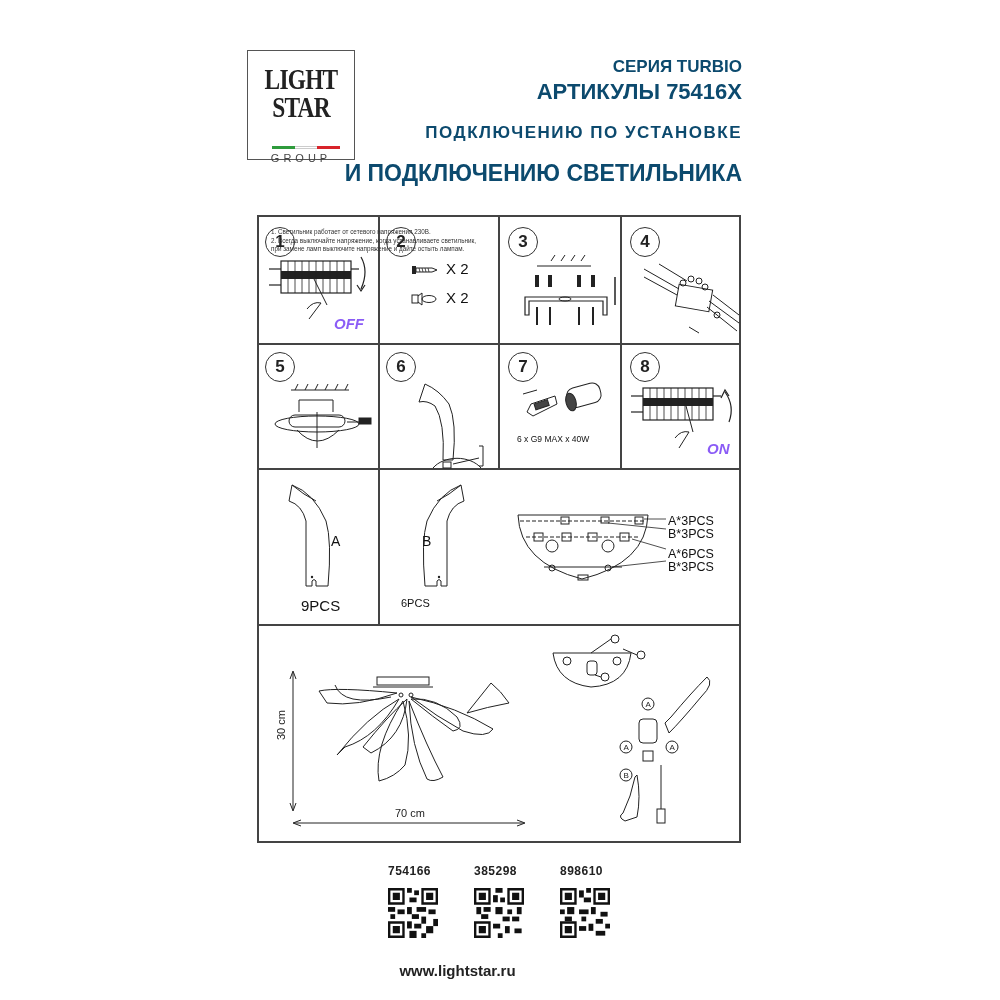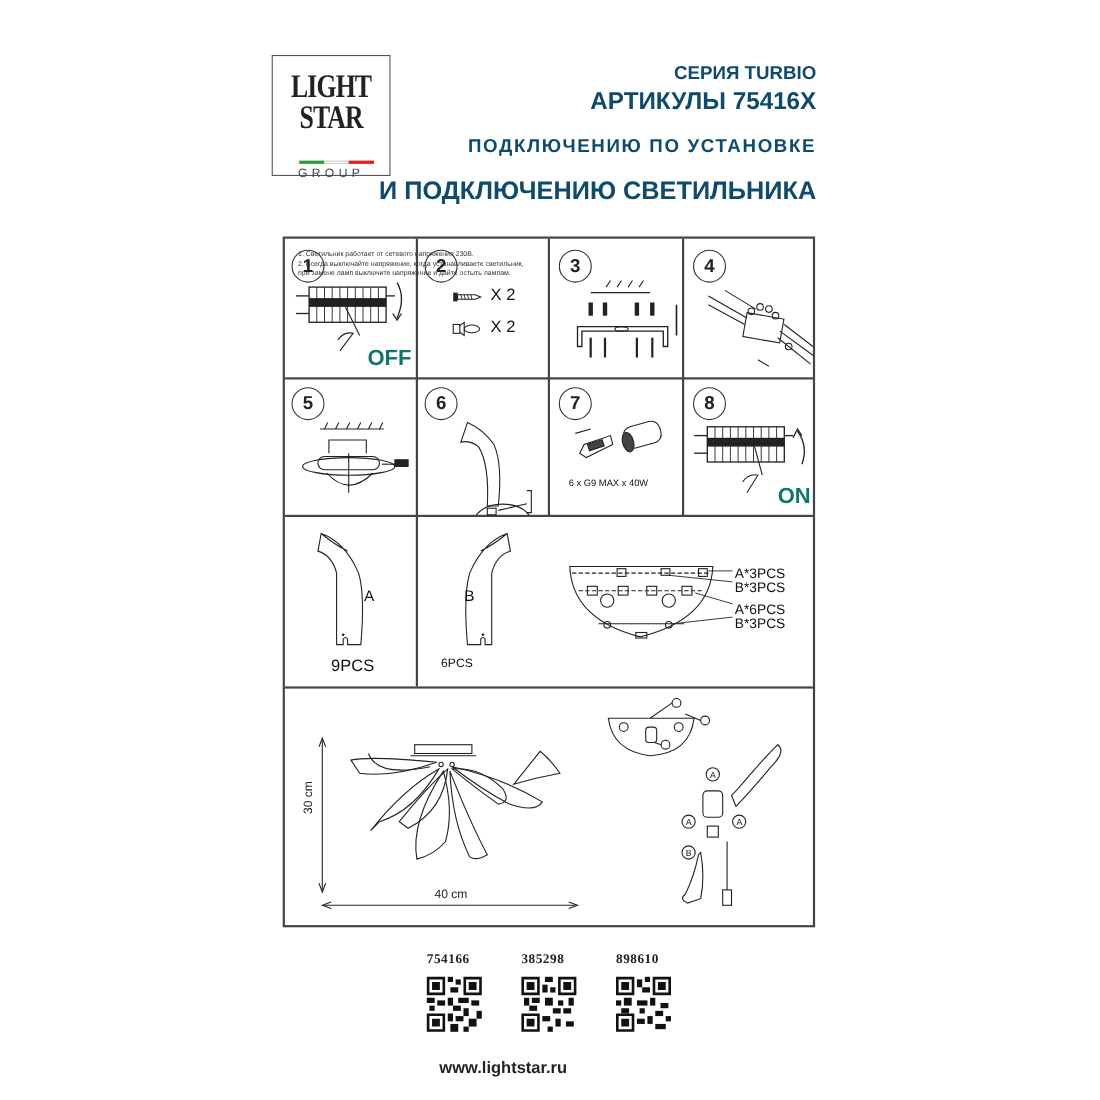--- a/index.html
+++ b/index.html
@@ -18,26 +18,26 @@
   .h1 { top:57px; font-size:17px; }
   .h2 { top:79px; font-size:22px; }
   .h3 { top:123px; font-size:17px; letter-spacing:1.5px; }
   .h4 { top:160px; font-size:23px; }
   
   .grid { left:257px; top:215px; width:484px; height:628px; border:2px solid #444; box-sizing:border-box; }
   .vl { position:absolute; width:1.5px; background:#444; }
   .hl { position:absolute; height:1.5px; background:#444; }
   .num { position:absolute; width:30px; height:30px; border:1.5px solid #333; border-radius:50%; box-sizing:border-box; text-align:center; line-height:28px; font-size:17px; font-weight:bold; color:#222; }
   .lbl { position:absolute; font-size:14px; color:#111; }
-  .lblb { position:absolute; font-size:20px; font-weight:bold; color:#0f766e; }
+  .lblb { position:absolute; font-size:15px; font-weight:bold; color:#8b5cf6;font-style:italic; }
   .notes { position:absolute; left:12px; top:11px; font-size:6.3px; color:#333; line-height:8.5px; }
   .dim { position:absolute; font-size:11px; color:#222; }
   svg { position:absolute; overflow:visible; }
   
-  .code { position:absolute; top:864px; font-weight:bold; font-size:12px; font-family:Liberation Serif, serif; color:#222; letter-spacing:0.5px; }
+  .code { position:absolute; top:864px; font-weight:bold; font-size:12px; font-family:Liberation Sans, sans-serif; color:#222; letter-spacing:0.5px; }
   .qr { position:absolute; top:888px; width:50px; height:50px; }
   .url { position:absolute; top:962px; left:0; width:915px; text-align:center; font-weight:bold; font-size:15px; color:#222; }
 </style>
 </head>
 <body>
 
 <div class="abs logo">
   <div class="l1">LIGHT</div>
   <div class="l2">STAR</div>
   <div class="grp">GROUP</div>
@@ -308,21 +308,21 @@
         <path d="M92 114 Q86 80 116 34 Q126 70 118 98 Q108 110 92 114 Z"></path>
         <path d="M122 34 Q140 80 156 110 Q146 116 140 112 Q124 80 122 34 Z"></path>
         <path d="M124 32 Q150 30 170 50 Q178 62 166 64 Q146 50 124 32 Z"></path>
         <path d="M124 30 Q170 40 206 62 Q200 72 176 64 Q150 50 124 30 Z"></path>
         <path d="M180 46 L204 16 Q214 24 222 36 Q200 40 180 46 Z"></path>
         <circle cx="114" cy="28" r="2"></circle>
           <circle cx="124" cy="28" r="2"></circle>
       </g>
     </svg>
     <div class="dim" style="left:16px;top:523px;transform:rotate(-90deg);transform-origin:left top">30 cm</div>
-    <div class="dim" style="left:136px;top:590px">40 cm</div>
+    <div class="dim" style="left:136px;top:590px">70 cm</div>
   </div>
 
   <div>
     <svg style="left:292px;top:420px" width="190" height="200">
       <g stroke="#222" stroke-width="1" fill="none">
         <path d="M2 16 L80 16 Q76 48 40 50 Q6 46 2 16 Z"></path>
         <rect x="36" y="24" width="10" height="14" rx="3"></rect>
         <circle cx="64" cy="2" r="4"></circle>
           <circle cx="90" cy="18" r="4"></circle>
           <circle cx="54" cy="40" r="4"></circle>

